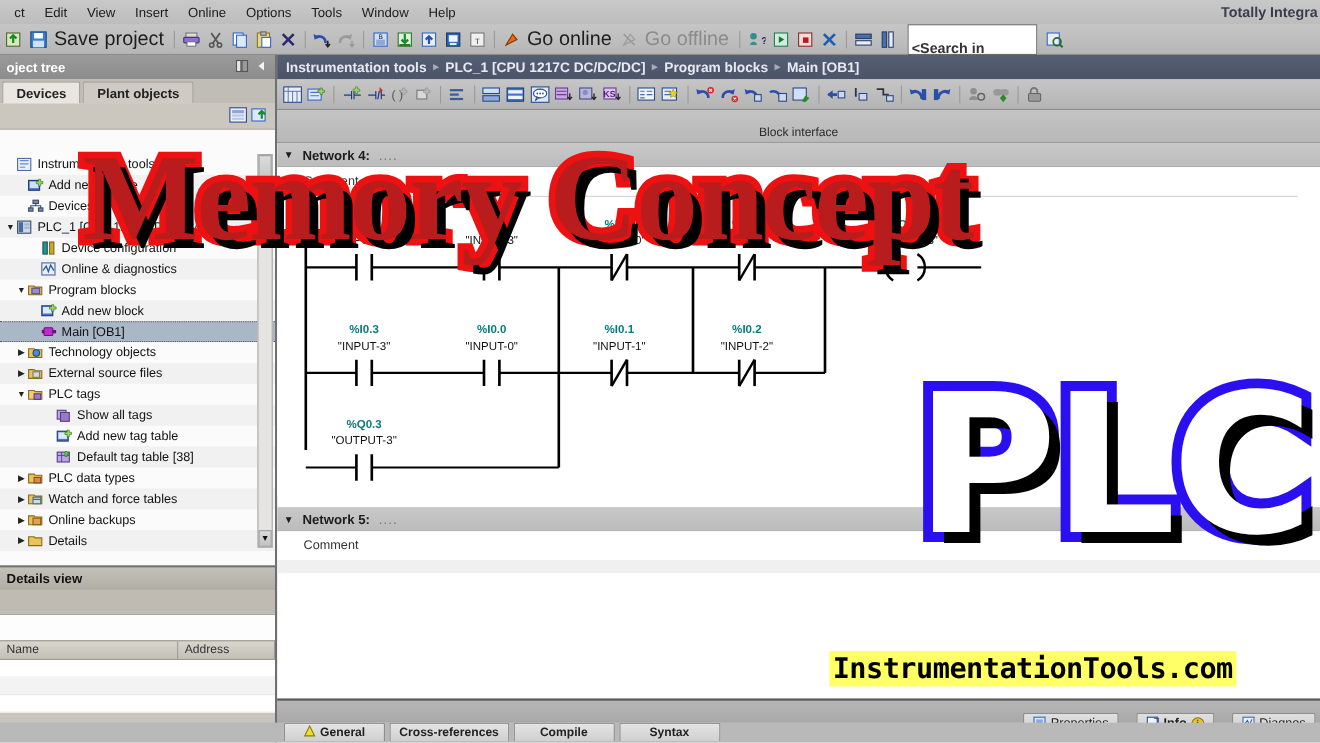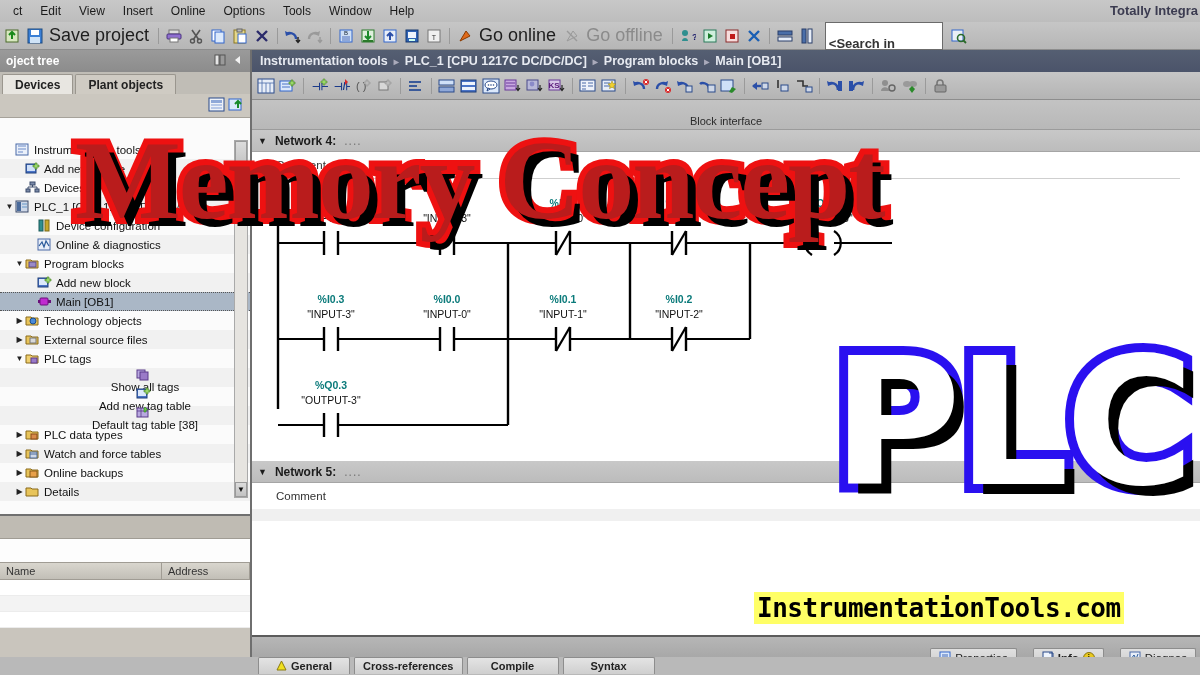--- a/index.html
+++ b/index.html
@@ -78,21 +78,21 @@
   .tree-scroll-gap { height:22px; background:#fbfbfb; }
   .trow {
     height:19px; display:flex; align-items:center; font-size:11.5px;
     color:#111; padding-left:4px; white-space:nowrap;
   }
   .trow.alt { background:#f1f1f1; }
   .trow.sel { background:#aab7c6; border-top:1px dotted #555; border-bottom:1px dotted #555; }
   .arrow { width:11px; flex:none; font-size:8px; color:#222; text-align:center; }
   .ticon { width:15px; height:13px; flex:none; margin-right:4px; border-radius:1px; }
   .indent-1{ padding-left:4px; } .indent-2{ padding-left:14px; }
-  .indent-3{ padding-left:26px; } .indent-4{ padding-left:40px;flex-direction:column; }
+  .indent-3{ padding-left:26px; } .indent-4{ padding-left:40px; }
 
   .vscroll {
     position:absolute; right:2px; top:90px; width:14px; bottom:24px;
     background:#e6e4e0; border:1px solid #a9a9a9;
   }
   .vthumb { position:absolute; left:0; right:0; top:0; height:26px;
             background:linear-gradient(#dcdcdc,#c2c2c2); border:1px solid #9a9a9a; }
   .vbtn { position:absolute; left:0; right:0; bottom:0; height:15px;
           background:linear-gradient(#dcdcdc,#c2c2c2); border:1px solid #9a9a9a;
           font-size:8px; text-align:center; line-height:13px; }
@@ -630,20 +630,21 @@
       </div>
     </div>
 
     <div class="vscroll">
       <div class="vthumb"></div>
       <div class="vbtn">▼</div>
     </div>
   </div>
 
   <div class="details">
+    <div class="details-hd">Details view</div>
     <div class="details-gap"></div>
     <div class="details-white"></div>
     <div class="dt-hdr">
       <div class="c1">Name</div>
       <div class="c2">Address</div>
     </div>
     <div class="dt-rows">
       <div class="r"></div>
       <div class="r alt"></div>
       <div class="r"></div>

